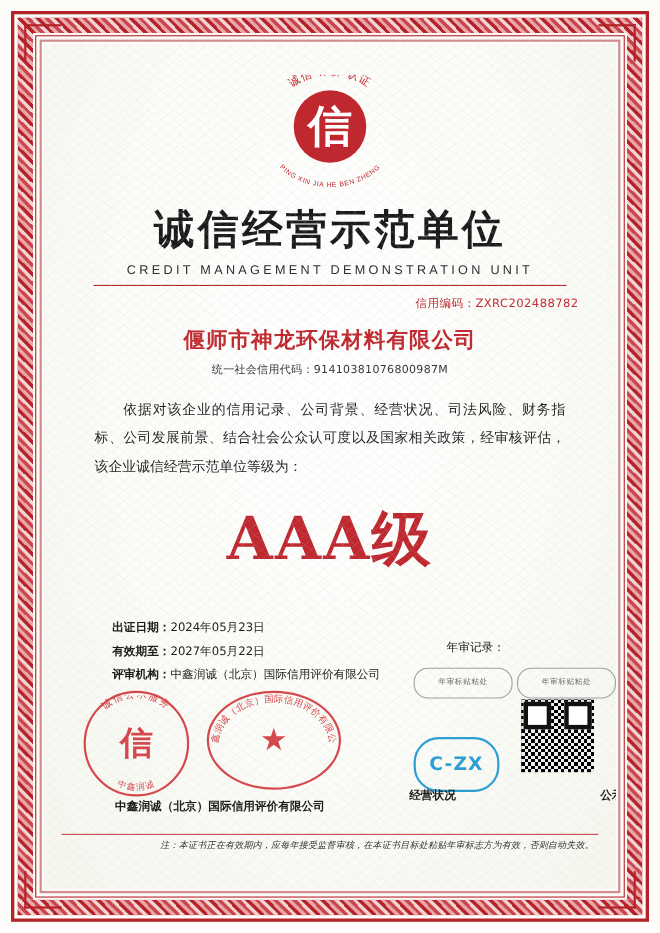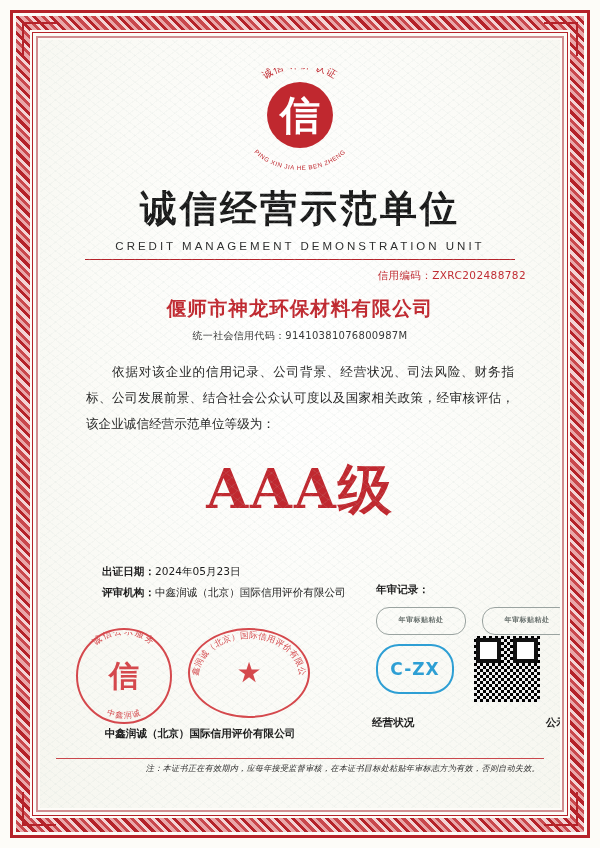--- a/index.html
+++ b/index.html
@@ -208,28 +208,28 @@
   .detail-label { font-weight: bold; }
 
   .annual {
     position: absolute;
     left: 290px;
     top: 18px;
     width: 215px;
   }
   .annual-title {
     font-size: 10.6px;
-    font-weight: bold;
+    font-weight: normal;
     color: #1d1d1d;
     margin-bottom: 7px;
+    margin-left: 30px;
   }
   .annual-boxes {
     display: flex;
-    gap: 16px;
-    font-weight: bold;
+    gap: 4px;
   }
   .annual-box {
     width: 88px;
     height: 26px;
     border: 1px solid #9aa3a0;
     border-radius: 13px;
     display: flex;
     align-items: center;
     justify-content: center;
     font-size: 7px;
@@ -314,20 +314,21 @@
     height: 46px;
     border: 2px solid #2e9fd4;
     border-radius: 23px;
     color: #2e9fd4;
     font-size: 17px;
     font-weight: bold;
     display: flex;
     align-items: center;
     justify-content: center;
     letter-spacing: 1px;
+    margin-top: 26px;
   }
 
   .qr {
     position: absolute;
     left: 434px;
     top: 8px;
     width: 66px;
     height: 66px;
     background:
       repeating-linear-gradient(0deg, #111 0 3px, #fff 3px 6px),
@@ -430,20 +431,23 @@
 
     <div class="body-text">依据对该企业的信用记录、公司背景、经营状况、司法风险、财务指标、公司发展前景、结合社会公众认可度以及国家相关政策，经审核评估，该企业诚信经营示范单位等级为：</div>
 
     <div class="grade">AAA级</div>
 
     <div class="details">
       <div class="detail-row">
         <span class="detail-label">出证日期：</span><span>2024年05月23日</span>
       </div>
       <div class="detail-row">
+        <span class="detail-label">有效期至：</span><span>2027年05月22日</span>
+      </div>
+      <div class="detail-row">
         <span class="detail-label">评审机构：</span><span>中鑫润诚（北京）国际信用评价有限公司</span>
       </div>
 
       <div class="annual">
         <div class="annual-title">年审记录：</div>
         <div class="annual-boxes">
           <div class="annual-box">年审标贴粘处</div>
           <div class="annual-box">年审标贴粘处</div>
         </div>
       </div>

